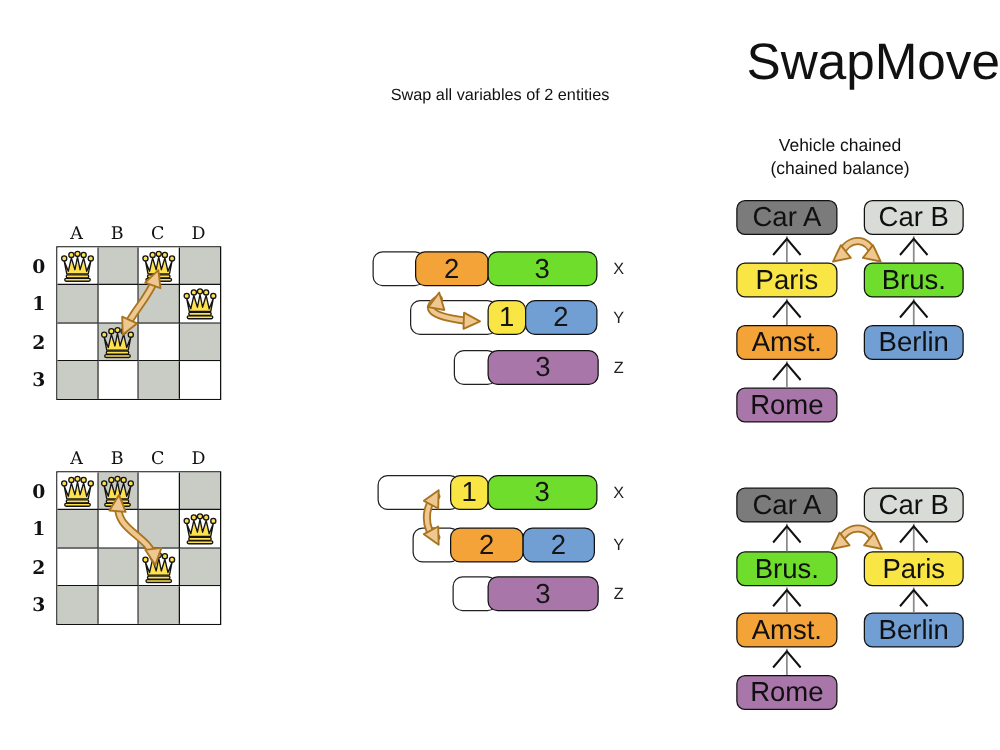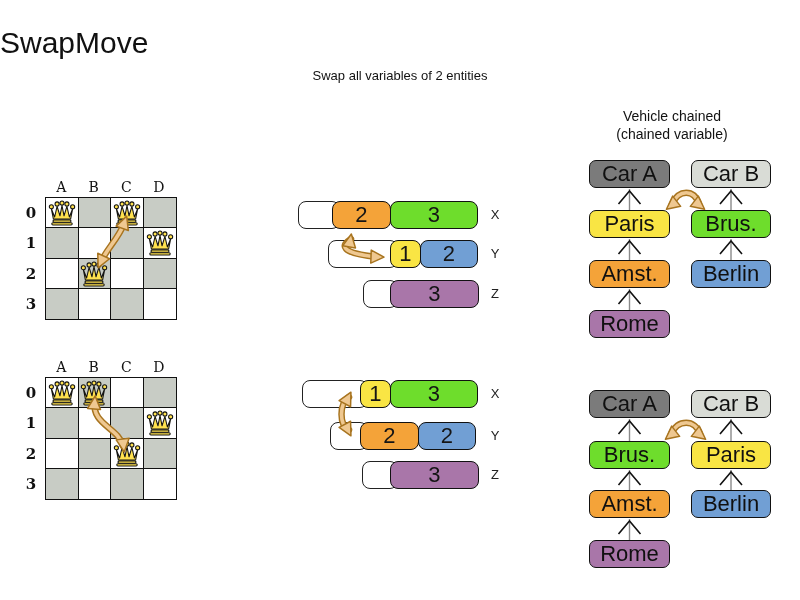--- a/index.html
+++ b/index.html
@@ -1,19 +1,19 @@
 <!DOCTYPE html>
 <html><head>
 <meta charset="utf-8">
 <style>
   html,body{margin:0;padding:0;background:#fff;}
   .canvas{position:relative;width:800px;height:600px;background:#fff;overflow:hidden;
           font-family:"Liberation Sans",sans-serif;color:#111;}
   .abs{position:absolute;}
-  .title{left:0;right:0;top:26px;text-align:left;font-size:30px;font-weight:400;}
+  .title{left:0;right:0;top:26px;text-align:right;font-size:41px;font-weight:400;}
   .subtitle{left:0;right:0;top:68px;text-align:center;font-size:13px;}
   .sec-label{font-size:14px;text-align:center;line-height:1.25;}
   .board-grid{position:absolute;display:grid;border:1.5px solid #111;box-sizing:content-box;}
   .cell{display:flex;align-items:center;justify-content:center;box-sizing:border-box;}
   .queen{width:28px;height:27px;fill:#FFE14F;stroke:#141414;stroke-width:1.3px;stroke-linejoin:round;}
   .board-col-label{position:absolute;font-family:"DejaVu Serif",serif;font-size:14px;text-align:center;}
   .board-row-label{position:absolute;font-family:"DejaVu Serif",serif;font-size:15px;font-weight:700;text-align:center;}
   .cloud-white{position:absolute;background:#fff;border:1.3px solid #222;border-radius:8px;box-sizing:border-box;z-index:1;}
   .cloud-seg{position:absolute;border:1.6px solid #111;border-radius:8px;box-sizing:border-box;z-index:2;
              display:flex;align-items:center;justify-content:center;font-size:22px;color:#151515;}
@@ -25,21 +25,21 @@
 </style>
 </head>
 <body>
 
 <div class="canvas" id="canvas">
   <div class="abs title">SwapMove</div>
   <div class="abs subtitle">Swap all variables of 2 entities</div>
 
   <div class="abs sec-label" style="left:590px;top:108px;width:164px">
     <span>Vehicle chained</span><br>
-    <span>(chained variable)</span>
+    <span>(chained balance)</span>
   </div>
 
   <div id="dyn">
       <div class="board-grid" style="left: 45px; top: 197px; grid-template-columns: repeat(4, 32.5px); grid-template-rows: repeat(4, 30.25px);">
         <div class="cell" style="background: rgb(255, 255, 255); border-right: 1px solid rgb(17, 17, 17); border-bottom: 1px solid rgb(17, 17, 17);">
           <svg class="queen" viewBox="0 0 34 33">
             <use href="#queen-shape"></use>
           </svg>
         </div>
         <div class="cell" style="background: rgb(200, 204, 197); border-right: 1px solid rgb(17, 17, 17); border-bottom: 1px solid rgb(17, 17, 17);"></div>

